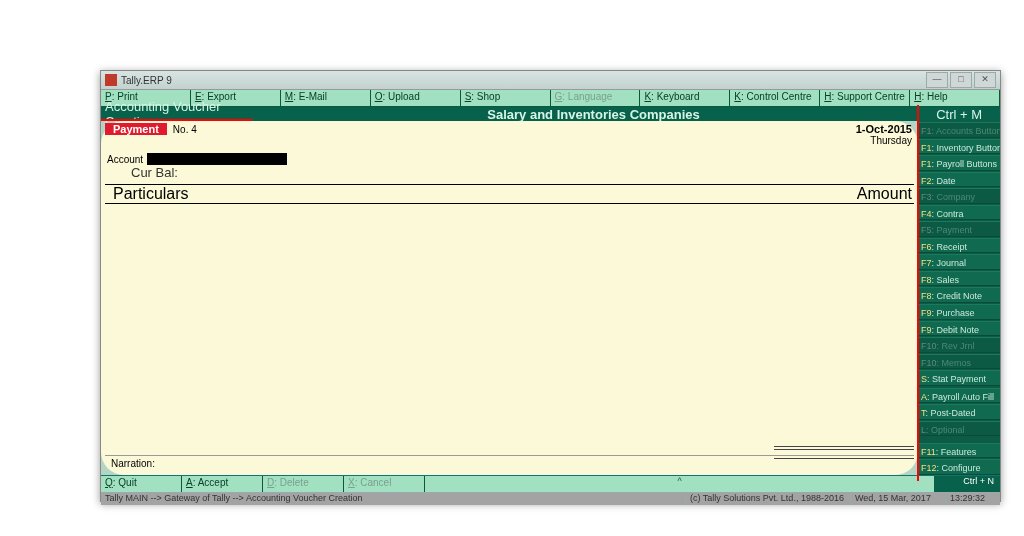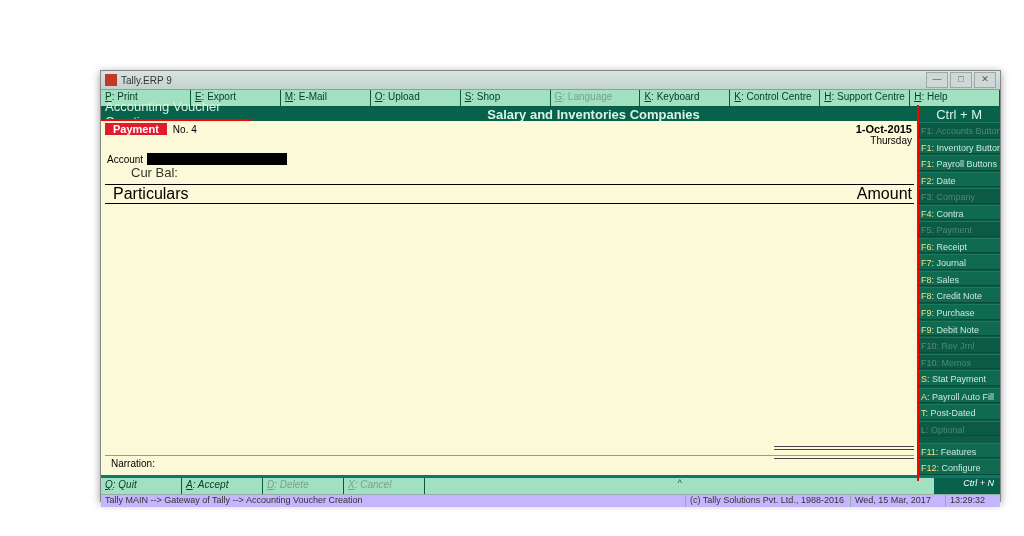--- a/index.html
+++ b/index.html
@@ -102,20 +102,21 @@
   .body-row {
     display: flex;
     height: calc(100% - 18px - 16px - 14px - 16px - 12px);
   }
   .workarea {
     flex: 1;
     background: #fcf9d9;
     display: flex;
     flex-direction: column;
     position: relative;
+    border-radius: 23px;
   }
   .sidepanel {
     width: 82px;
     background: #0d5b45;
     display: flex;
     flex-direction: column;
     gap: 1px;
     padding-top: 1px;
     position: relative;
   }
@@ -217,22 +218,21 @@
     position: absolute;
     right: 0;
     top: 2px;
     width: 140px;
     border-top: 1px solid #444;
   }
   .bottombar {
     display: flex;
     height: 16px;
     background: #a1e0c0;
-    border-top: 3px solid #0f766e;
-    font-style: italic;
+    border-top: 1px solid #0f766e;
   }
   .bottombar .bitem {
     width: 72px;
     border-right: 1px solid #0a5a3a;
     font-size: 10px;
     padding: 1px 4px;
     color: #084028;
   }
   .bottombar .bitem.dis { color: #7aa18f; }
   .bottombar .fill {
@@ -249,21 +249,21 @@
   .bottombar .rlbl {
     width: 60px;
     font-size: 9px;
     text-align: right;
     padding-right: 6px;
     color: #fff;
     background: #08614a;
   }
   .statusbar {
     height: 12px;
-    background: #c4b5fd;
+    background: #a3a3a3;
     display: flex;
     font-size: 9px;
     color: #333;
     border-top: 1px solid #9aa;
   }
   .statusbar .s1 { flex: 1; padding-left: 4px; }
   .statusbar .s2 { width: 160px; border-left: 1px solid #9aa; padding-left: 4px; }
   .statusbar .s3 { width: 90px; border-left: 1px solid #9aa; padding-left: 4px; }
   .statusbar .s4 { width: 50px; border-left: 1px solid #9aa; padding-left: 4px; }
   .red-annot {

